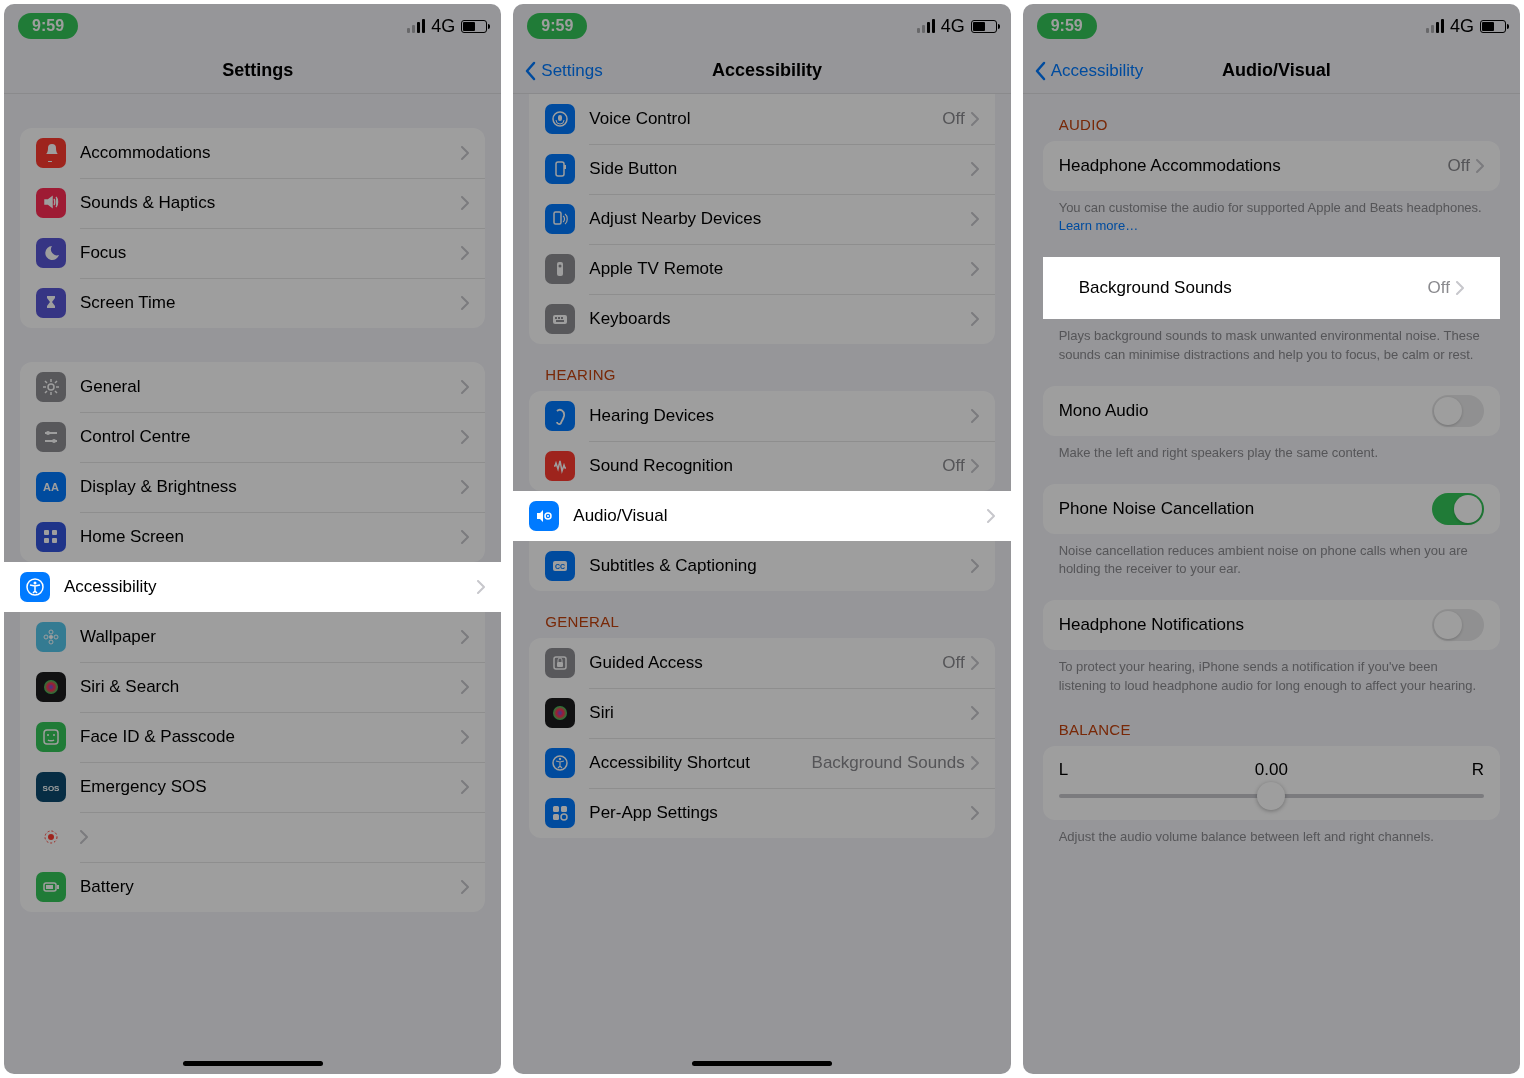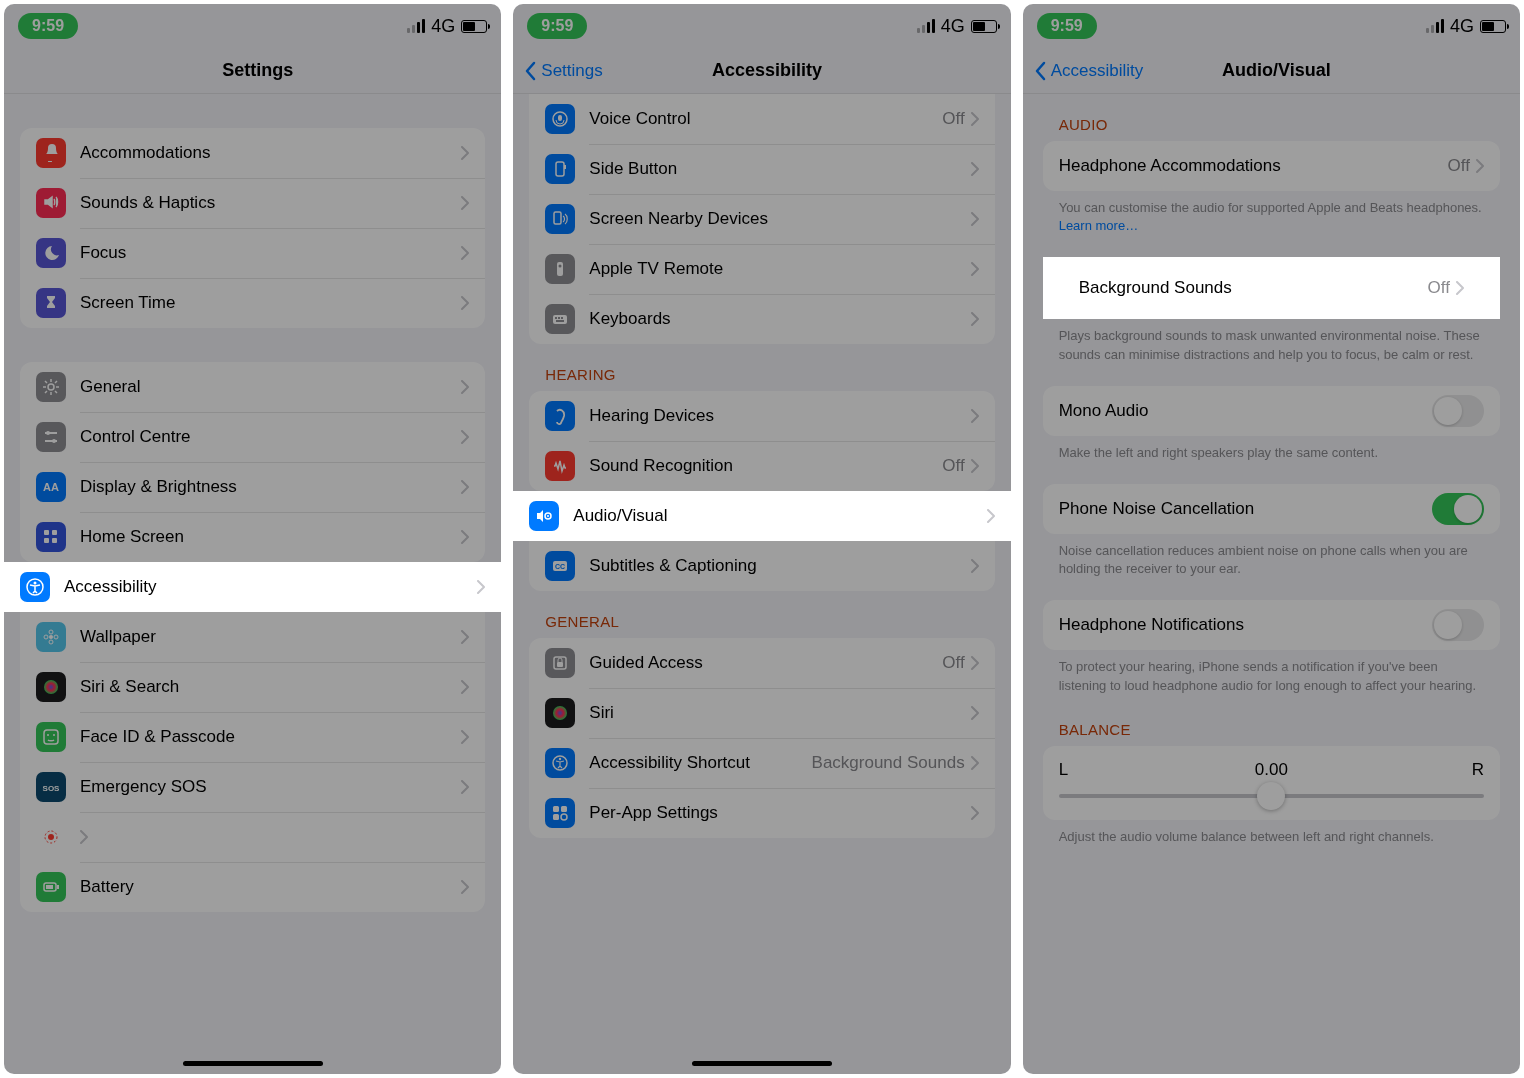--- a/index.html
+++ b/index.html
@@ -366,21 +366,21 @@
             </svg>
           </div>
         </div>
         <div class="row">
           <div class="icon" style="background:#007aff">
             <svg width="18" height="18" viewBox="0 0 18 18">
               <rect x="3" y="2" width="7" height="12" rx="1.5" fill="none" stroke="#fff" stroke-width="1.5"></rect>
               <path d="M12 6c2 1 2 5 0 6M14 4c3 2 3 8 0 10" stroke="#fff" fill="none" stroke-width="1.2"></path>
             </svg>
           </div>
-          <div class="label">Screen Nearby Devices</div>
+          <div class="label">Adjust Nearby Devices</div>
           <div class="chevron">
             <svg viewBox="0 0 8 14">
               <path d="M1 1 L7 7 L1 13" stroke="currentColor" stroke-width="2" fill="none" stroke-linecap="round" stroke-linejoin="round"></path>
             </svg>
           </div>
         </div>
         <div class="row">
           <div class="icon" style="background:#8e8e93">
             <svg width="18" height="18" viewBox="0 0 18 18">
               <rect x="6" y="2" width="6" height="14" rx="2" fill="#fff"></rect>

